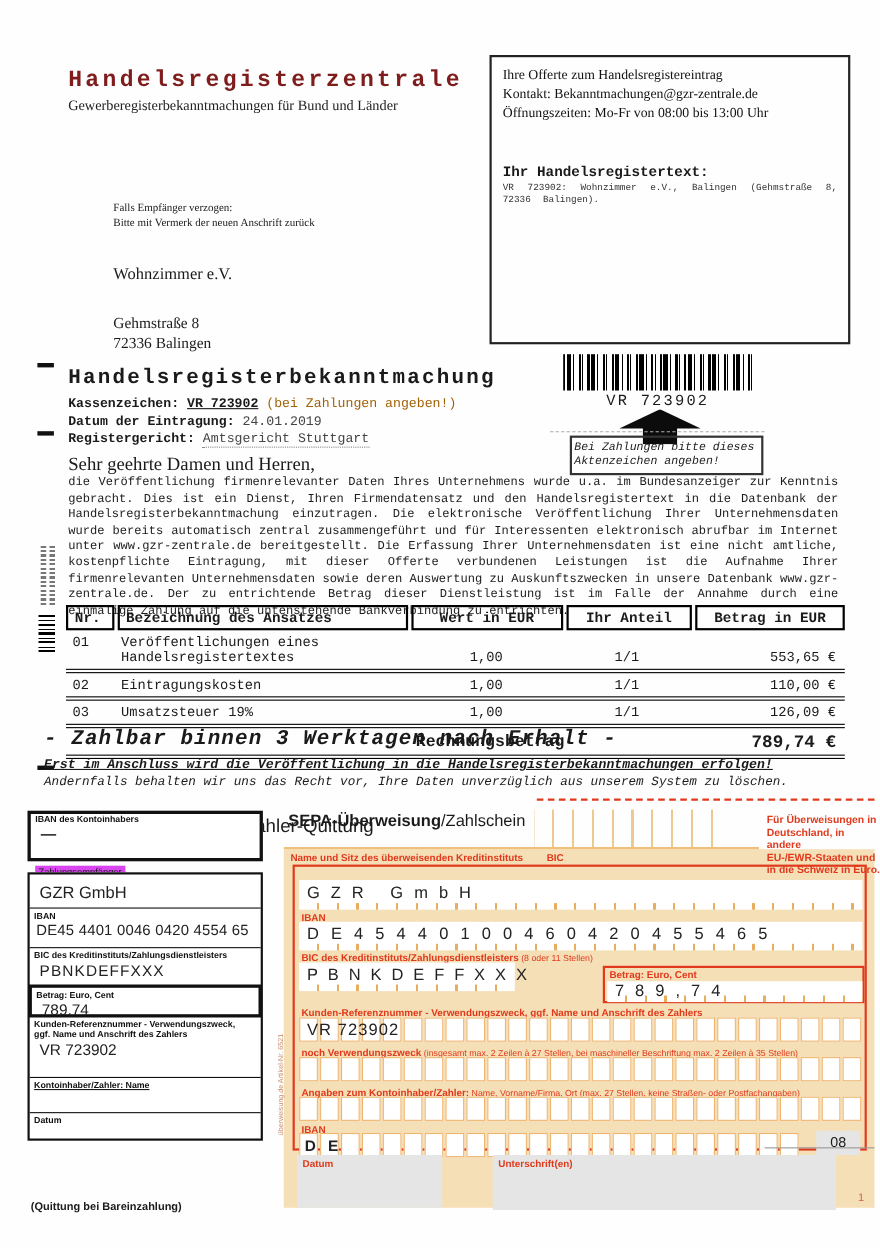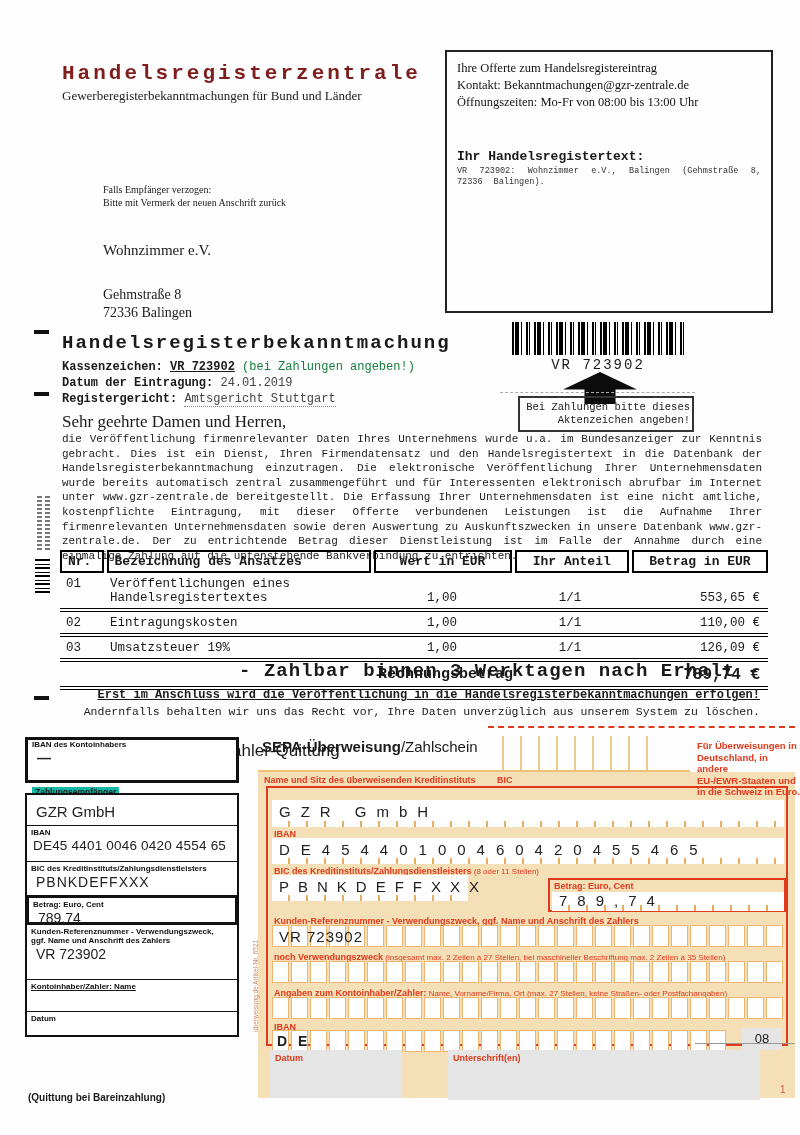--- a/index.html
+++ b/index.html
@@ -5,21 +5,21 @@
   html,body{margin:0;padding:0;background:#ffffff;}
   #page{position:relative;width:800px;height:1135px;background:#fefefe;overflow:hidden;
         font-family:"Liberation Sans","DejaVu Sans",sans-serif;color:#1a1a1a;}
   .abs{position:absolute;}
   .mono{font-family:"Liberation Mono","DejaVu Sans Mono",monospace;}
   .serif{font-family:"Liberation Serif","DejaVu Serif",serif;}
   .sans{font-family:"Liberation Sans","DejaVu Sans",sans-serif;}
   .bold{font-weight:bold;}
   .preline{white-space:pre-line;}
   .just{text-align:justify;}
-  .center{text-align:right;}
+  .center{text-align:left;font-style:italic;}
   
   .lh-title{font-size:21px;letter-spacing:3px;font-weight:bold;color:#7f1d1d;}
   .lh-sub{font-size:13px;color:#222;margin-top:3px;}
   
   .offer-box{border:2px solid #222;padding:8px 10px;box-sizing:border-box;}
   .offer-line{font-size:12.5px;line-height:17px;color:#111;}
   
   .barcode{background:repeating-linear-gradient(90deg,#000 0 2px,#fff 2px 3px,#000 3px 7px,#fff 7px 9px,#000 9px 10px,#fff 10px 14px,#000 14px 16px,#fff 16px 17px,#000 17px 18px,#fff 18px 22px);}
   .barcode-v{background:repeating-linear-gradient(0deg,#000 0 2px,#fff 2px 4px,#000 4px 5px,#fff 5px 8px);}
   .micro-col{background:repeating-linear-gradient(0deg,#777 0 2px,#fff 2px 4px);}
@@ -36,21 +36,21 @@
   .c-desc{width:268px;}
   .c-wert{width:140px;text-align:center;}
   .c-anteil{width:116px;text-align:center;}
   .c-betrag{width:138px;text-align:right;}
   
   .stub-box{border:3px solid #111;box-sizing:border-box;background:#fff;}
   .stub-group{border:2px solid #111;box-sizing:border-box;background:#fff;}
   .stub-sec{border-top:1.5px solid #111;position:relative;box-sizing:border-box;}
   .stub-lab{font-size:8px;font-weight:bold;color:#111;padding:2px 4px 0 4px;line-height:9px;}
   .stub-val{font-size:14px;color:#222;padding:1px 4px 0 9px;}
-  .legend{position:absolute;background:#14b8a6;font-size:8.5px;font-weight:bold;padding:0 3px;}
+  .legend{position:absolute;background:#d946ef;font-size:8.5px;font-weight:normal;padding:0 3px;}
   .beige{background:#f5dfb7;}
   .red{color:#e0391c;}
   .rlab{font-size:9px;font-weight:bold;color:#e0391c;line-height:10px;}
   .rlab-r{font-weight:normal;font-size:8px;}
   .fill-bar{position:absolute;background:#fff;box-sizing:border-box;}
   .fill-bar::after{content:"";position:absolute;left:0;right:0;bottom:0;height:6px;
      background:repeating-linear-gradient(90deg,transparent 0 16px,#e8ad5f 16px 18px);}
   .fill-txt{position:absolute;left:7px;top:3px;font-size:15px;color:#222;}
   .comb-row{position:absolute;display:flex;gap:2px;}
   .comb-cell{width:17px;height:22px;background:#fff;border:1px solid #eeb571;box-sizing:border-box;}
@@ -100,21 +100,21 @@
   <div class="abs fold" style="left:34px;top:696px;"></div>
   <div class="abs micro-col" style="left:37px;top:495px;width:5px;height:55px;"></div>
   <div class="abs micro-col" style="left:45px;top:495px;width:5px;height:55px;"></div>
   <div class="abs barcode-v" style="left:35px;top:558px;width:15px;height:35px;"></div>
 
   <div class="abs" style="left:62px;top:332px;">
     <div class="mono bold" style="font-size:19px;letter-spacing:2px;">Handelsregisterbekanntmachung</div>
     <div class="mono" style="font-size:12px;margin-top:5px;line-height:16px;">
       <span class="bold">Kassenzeichen:</span>
       <span class="bold" style="text-decoration:underline;">VR 723902</span>
-      <span style="color:#15803d;font-family:Liberation Mono, monospace;">(bei Zahlungen angeben!)</span>
+      <span style="color:#a16207;font-family:Liberation Mono, monospace;">(bei Zahlungen angeben!)</span>
     </div>
     <div class="mono" style="font-size:12px;line-height:16px;">
       <span class="bold">Datum der Eintragung:</span>
       <span style="color:#444;">24.01.2019</span>
     </div>
     <div class="mono" style="font-size:12px;line-height:16px;">
       <span class="bold">Registergericht:</span>
       <span style="color:#444;border-bottom:1px dotted #888;">Amtsgericht Stuttgart</span>
     </div>
   </div>

